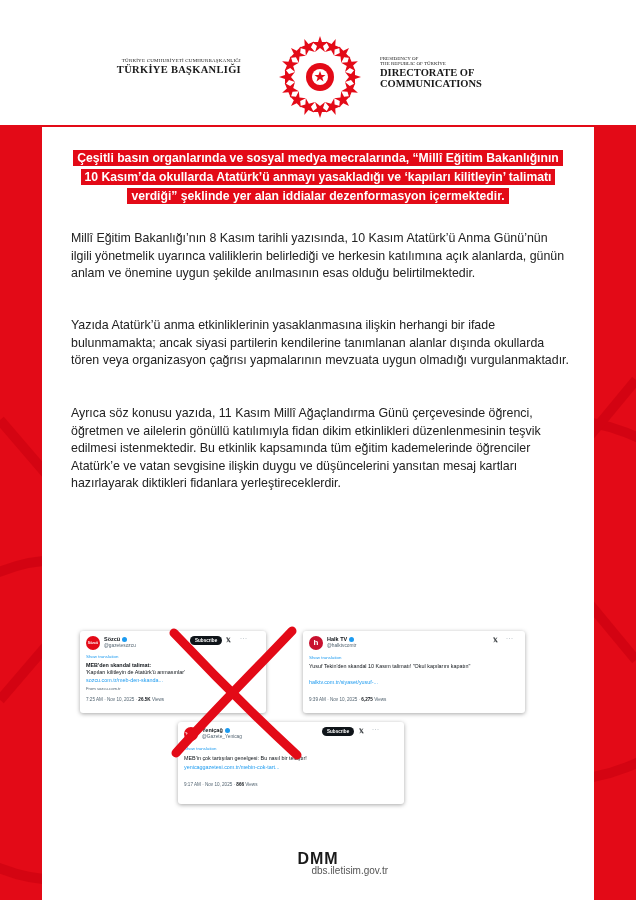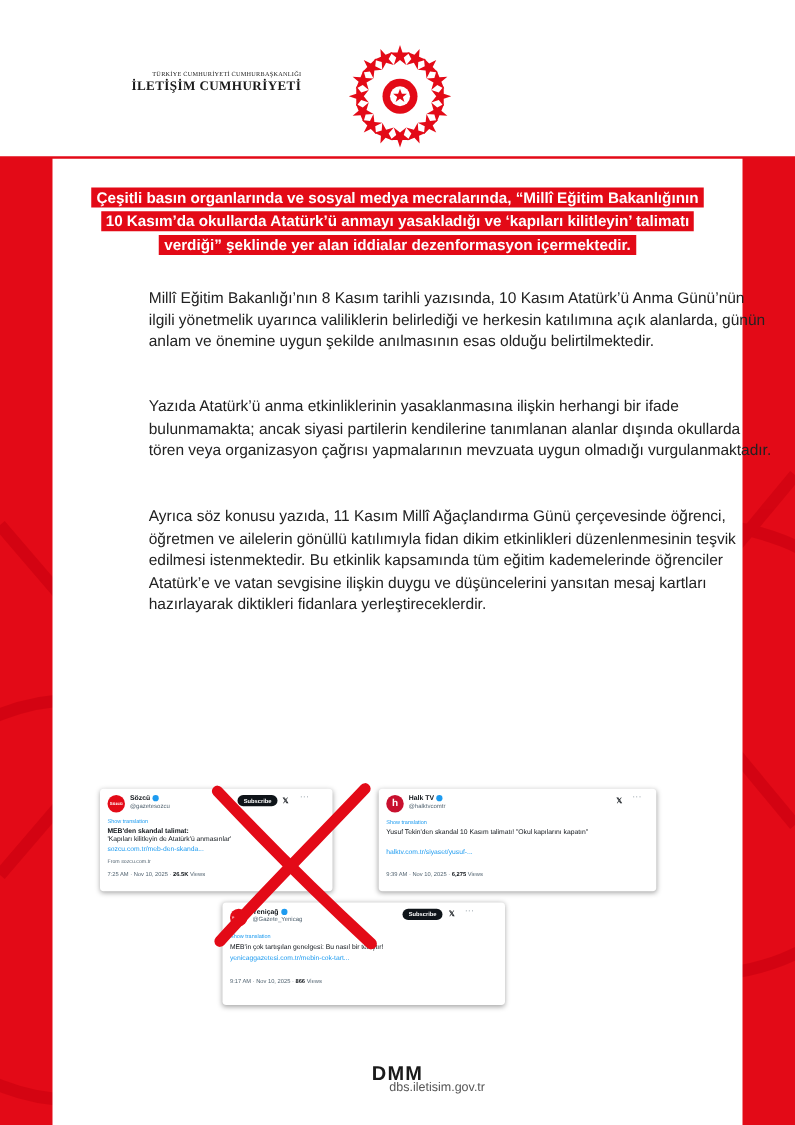--- a/index.html
+++ b/index.html
@@ -30,21 +30,21 @@
     background:#ffffff;
   }
   .headline {
     position:absolute; left:30px; top:22px; width:492px; text-align:center;
     font-size:12.2px; font-weight:bold; line-height:19px; color:#ffffff;
   }
   .headline span {
     background:#e30a17; padding:1px 4px; box-decoration-break:clone;text-align:right; -webkit-box-decoration-break:clone;
   }
   .para {
-    position:absolute; left:29px; width:500px; color:#222; font-size:12.4px; line-height:17.5px;margin-left:48px;
+    position:absolute; left:29px; width:500px; color:#222; font-size:12.4px; line-height:17.5px;
   }
   .tweets { position:absolute; left:0; top:0; width:552px; height:773px; }
   .tweet {
     position:absolute; background:#fff; border-radius:3px;
     box-shadow:0 1px 4px rgba(0,0,0,0.35); font-size:5.2px; color:#0f1419;
   }
   .tw-av { position:absolute; width:14px; height:14px; border-radius:50%; }
   .tw-name { position:absolute; font-weight:bold; font-size:5.5px; }
   .tw-handle { position:absolute; color:#536471; font-size:4.8px; }
   .tw-verified { display:inline-block; width:5px; height:5px; border-radius:50%; background:#1d9bf0; margin-left:2px; vertical-align:middle; }
@@ -70,21 +70,21 @@
     <circle cx="560" cy="600" r="180"></circle>
     <circle cx="60" cy="720" r="160"></circle>
     <path d="M0 420 L120 560 L0 700"></path>
     <path d="M636 380 L520 520 L636 660"></path>
   </g>
 </svg>
 
 <div class="header">
   <div class="header-left">
     <div class="small">TÜRKİYE CUMHURİYETİ CUMHURBAŞKANLIĞI</div>
-    <div class="big">İLETİŞİM CUMHURİYETİ</div>
+    <div class="big">TÜRKİYE BAŞKANLIĞI</div>
   </div>
   <svg class="emblem" viewBox="0 0 86 86">
     <g fill="#e30a17">
       <circle cx="43" cy="43" r="14"></circle>
       <g id="stars">
         <polygon points="43,2 45,8 51,8 46,12 48,18 43,14 38,18 40,12 35,8 41,8"></polygon>
       </g>
       <use href="#stars" transform="rotate(22.5 43 43)"></use>
       <use href="#stars" transform="rotate(45 43 43)"></use>
       <use href="#stars" transform="rotate(67.5 43 43)"></use>
@@ -97,20 +97,26 @@
       <use href="#stars" transform="rotate(225 43 43)"></use>
       <use href="#stars" transform="rotate(247.5 43 43)"></use>
       <use href="#stars" transform="rotate(270 43 43)"></use>
       <use href="#stars" transform="rotate(292.5 43 43)"></use>
       <use href="#stars" transform="rotate(315 43 43)"></use>
       <use href="#stars" transform="rotate(337.5 43 43)"></use>
     </g>
     <circle cx="43" cy="43" r="8" fill="#fff"></circle>
     <polygon points="43,37 44.5,41 48.5,41 45.3,43.5 46.5,47.5 43,45 39.5,47.5 40.7,43.5 37.5,41 41.5,41" fill="#e30a17"></polygon>
   </svg>
+  <div class="header-right">
+    <div class="small">PRESIDENCY OF</div>
+    <div class="small">THE REPUBLIC OF TÜRKİYE</div>
+    <div class="big">DIRECTORATE OF</div>
+    <div class="big">COMMUNICATIONS</div>
+  </div>
 </div>
 
 <div class="card">
   <div class="headline"><span>Çeşitli basın organlarında ve sosyal medya mecralarında, “Millî Eğitim Bakanlığının 10 Kasım’da okullarda Atatürk’ü anmayı yasakladığı ve ‘kapıları kilitleyin’ talimatı verdiği” şeklinde yer alan iddialar dezenformasyon içermektedir.</span></div>
 
   <div class="para" style="top:103px">Millî Eğitim Bakanlığı’nın 8 Kasım tarihli yazısında, 10 Kasım Atatürk’ü Anma Günü’nün ilgili yönetmelik uyarınca valiliklerin belirlediği ve herkesin katılımına açık alanlarda, günün anlam ve önemine uygun şekilde anılmasının esas olduğu belirtilmektedir.</div>
   <div class="para" style="top:190px">Yazıda Atatürk’ü anma etkinliklerinin yasaklanmasına ilişkin herhangi bir ifade bulunmamakta; ancak siyasi partilerin kendilerine tanımlanan alanlar dışında okullarda tören veya organizasyon çağrısı yapmalarının mevzuata uygun olmadığı vurgulanmaktadır.</div>
   <div class="para" style="top:278px">Ayrıca söz konusu yazıda, 11 Kasım Millî Ağaçlandırma Günü çerçevesinde öğrenci, öğretmen ve ailelerin gönüllü katılımıyla fidan dikim etkinlikleri düzenlenmesinin teşvik edilmesi istenmektedir. Bu etkinlik kapsamında tüm eğitim kademelerinde öğrenciler Atatürk’e ve vatan sevgisine ilişkin duygu ve düşüncelerini yansıtan mesaj kartları hazırlayarak diktikleri fidanlara yerleştireceklerdir.</div>
 
   <div class="tweets">

